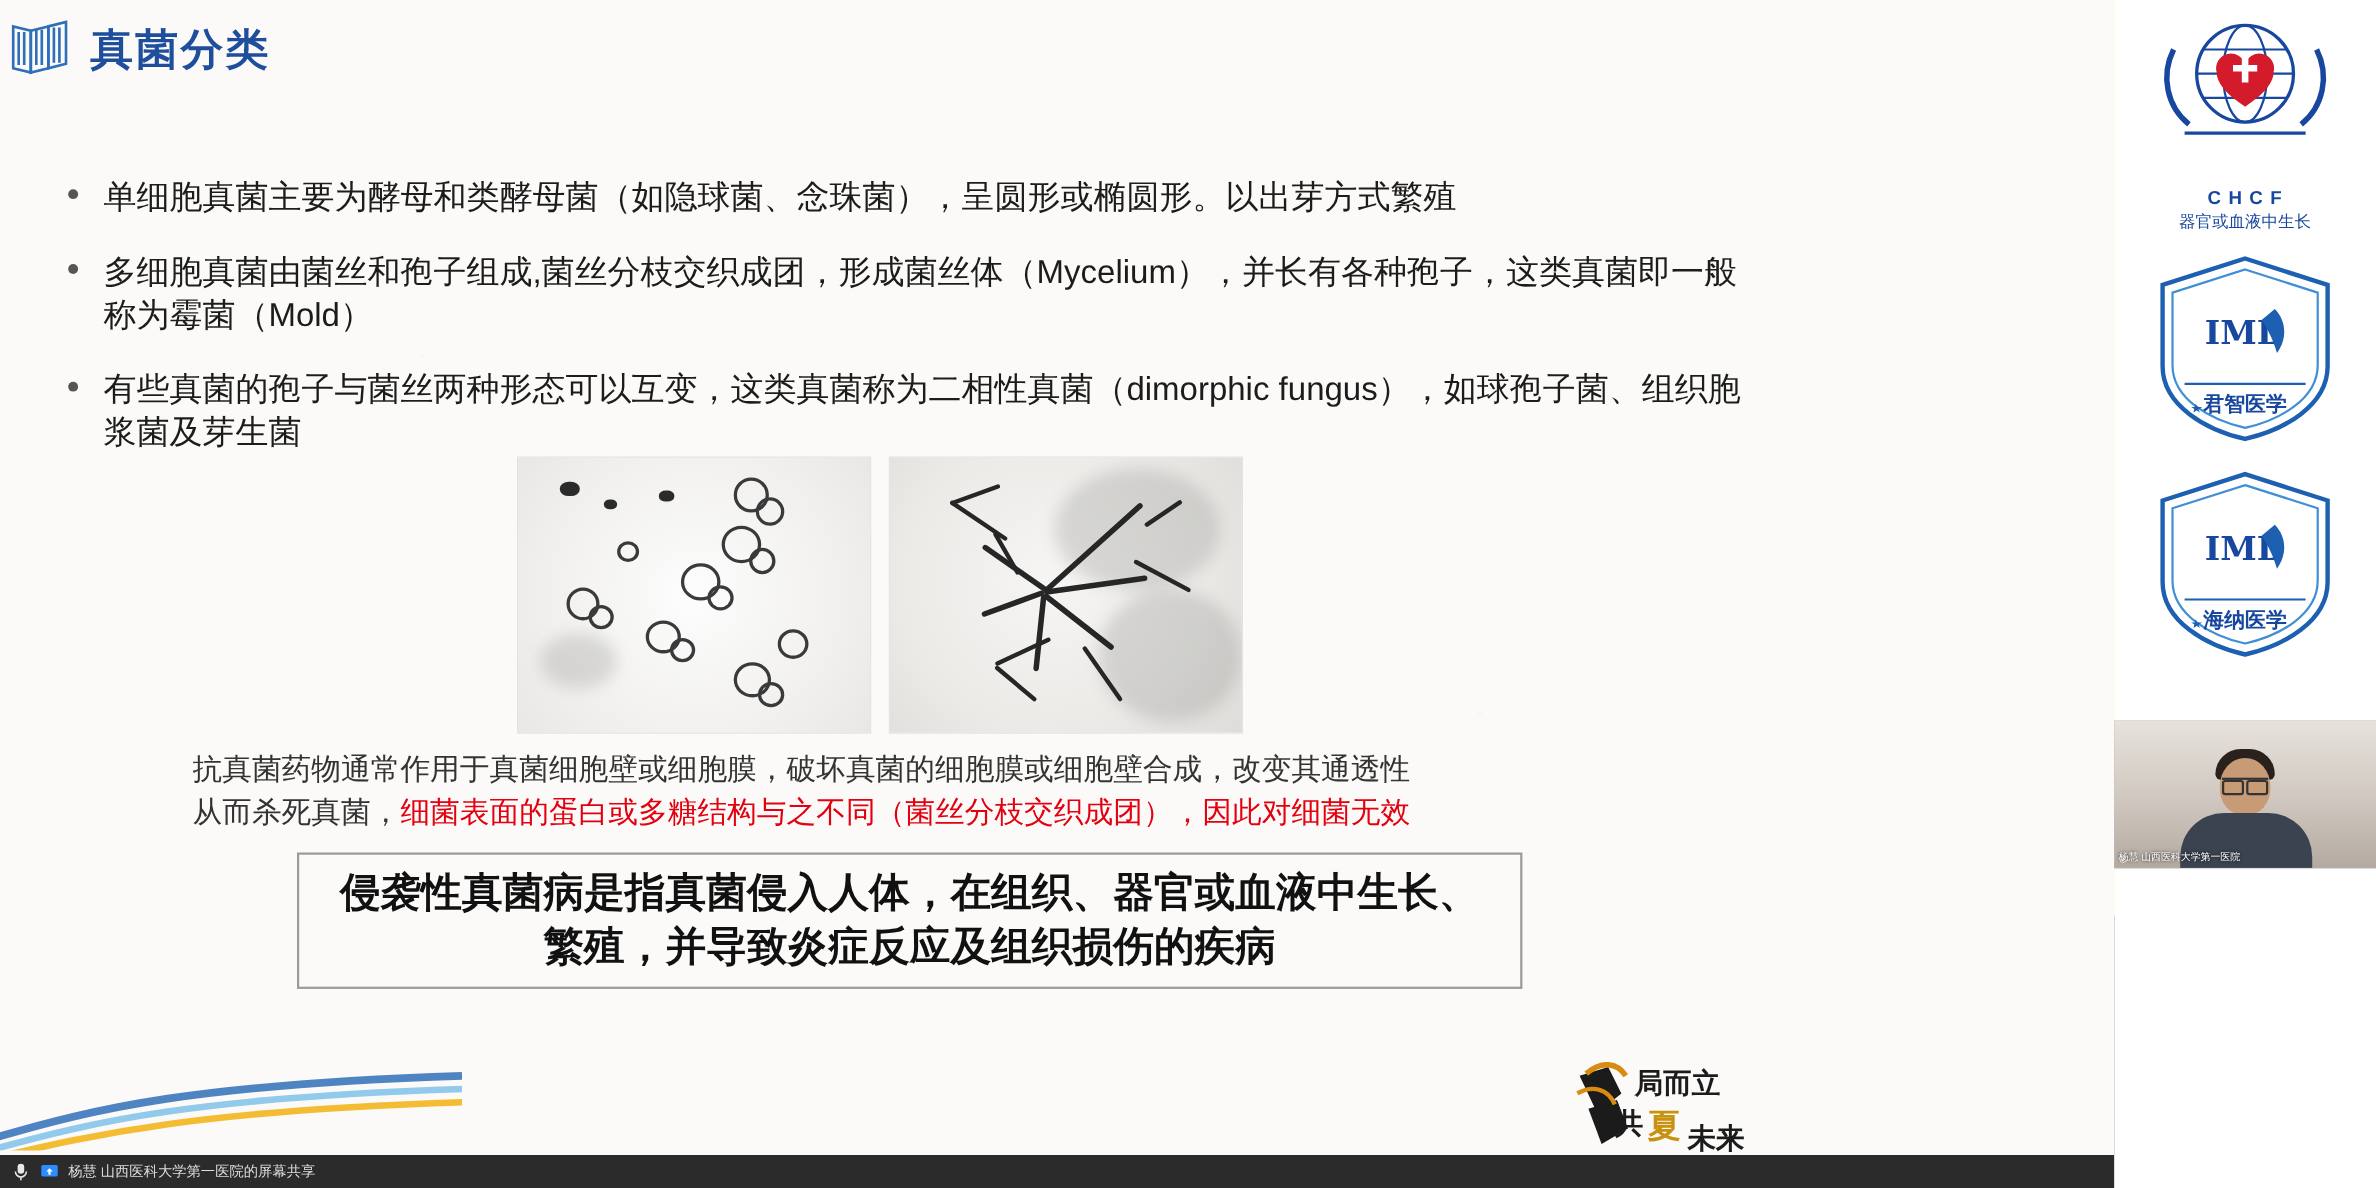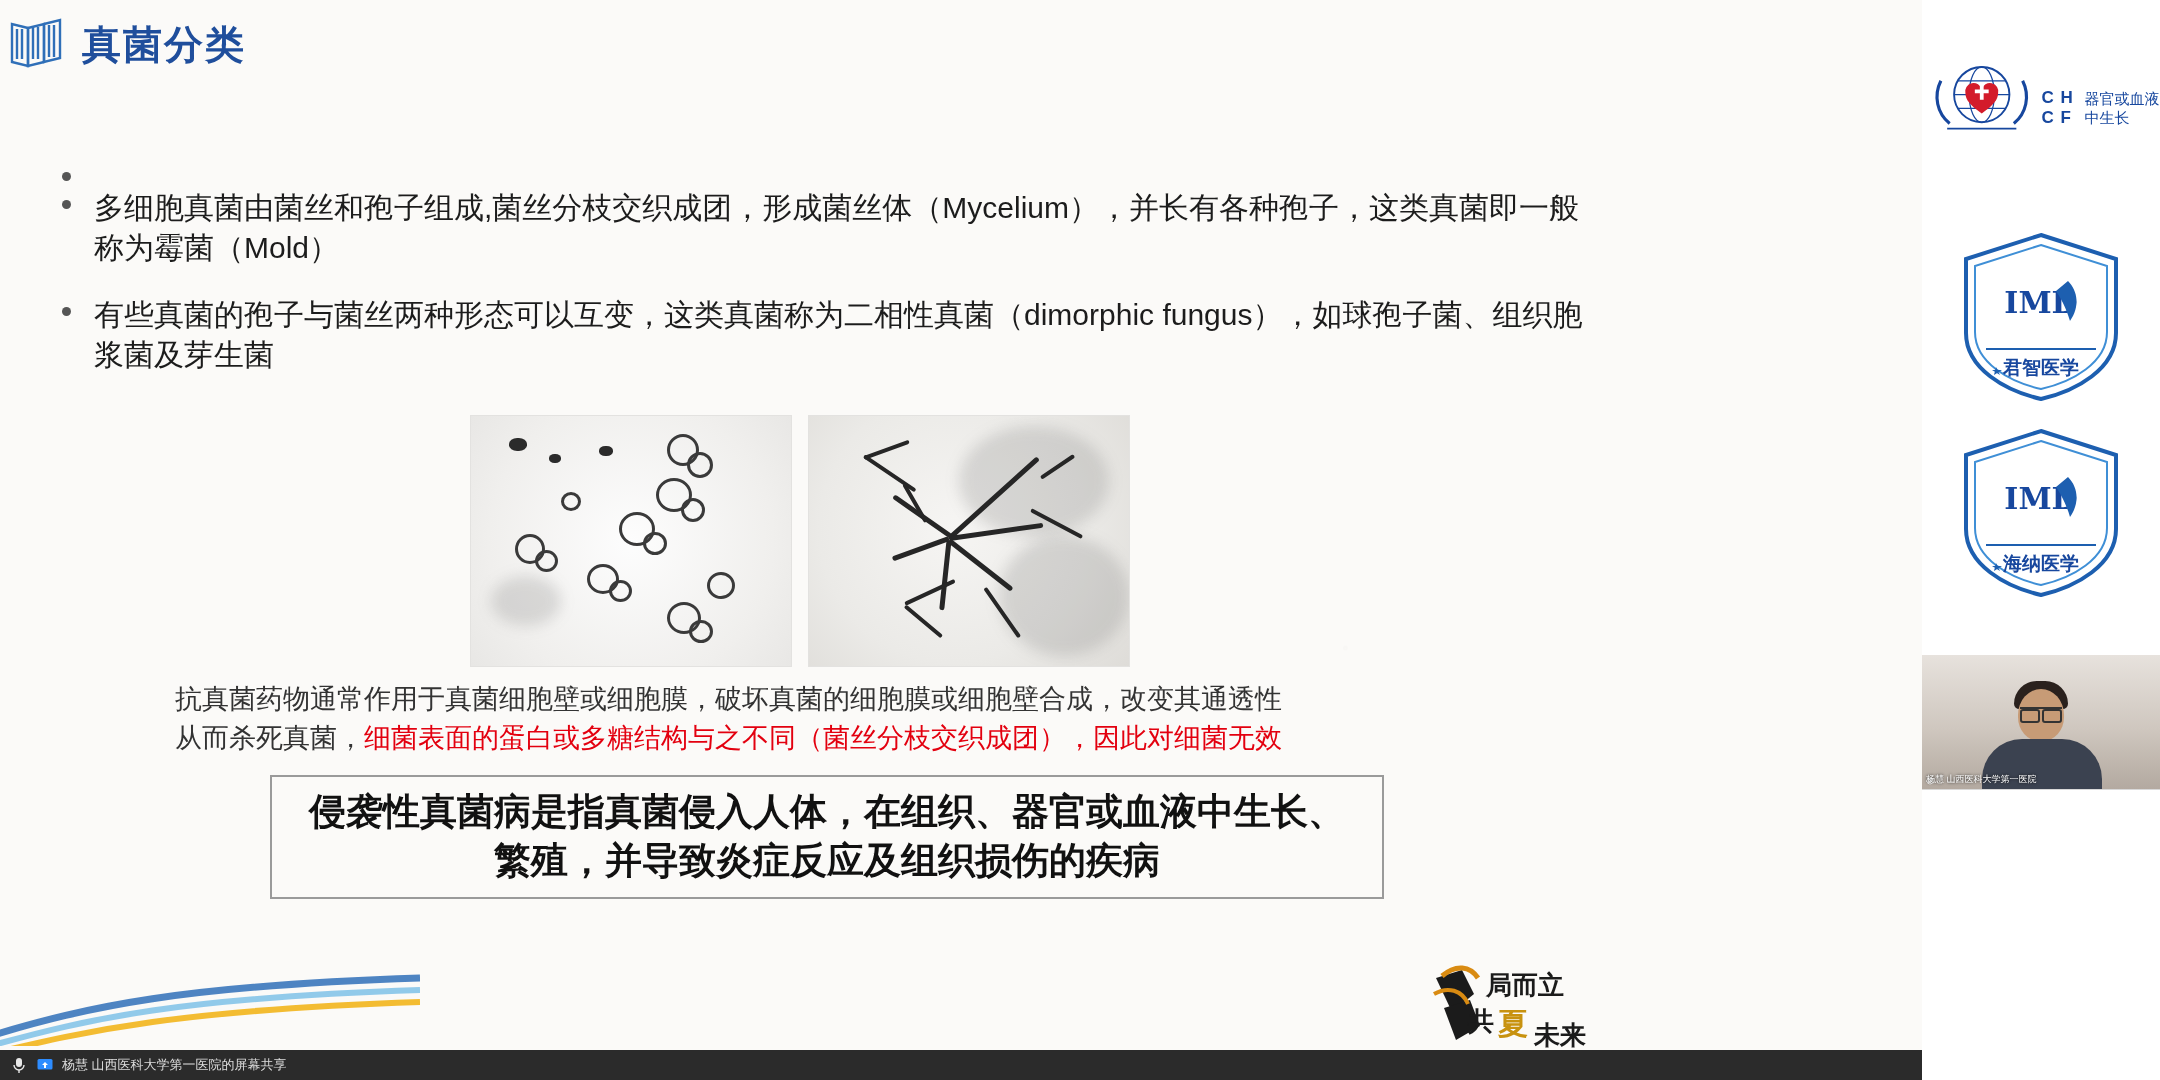--- a/index.html
+++ b/index.html
@@ -61,21 +61,21 @@
   .logo-bottom{position:absolute;right:200px;bottom:10px;width:300px;height:110px;}
 
   
   .taskbar{position:absolute;left:0;bottom:0;width:1922px;height:30px;background:#2b2b2b;
     display:flex;align-items:center;gap:8px;padding:0 10px;box-sizing:border-box;}
   .tb-icon{width:18px;height:18px;display:inline-block;}
   .tb-text{color:#ddd;font-size:13px;white-space:nowrap;}
 
   
   .rail{position:absolute;left:1922px;top:0;width:238px;height:1080px;background:#ffffff;}
-  .logo-box{width:238px;display:flex;align-items:center;justify-content:center;flex-direction:row;}
+  .logo-box{width:238px;display:flex;align-items:center;justify-content:center;flex-direction:column;}
   .logo1{height:215px;}
   .logo2{height:190px;}
   .logo3{height:190px;}
   .logo-cap{font-size:17px;color:#17479e;font-weight:bold;letter-spacing:1px;}
   .logo-sub{font-size:15px;color:#17479e;margin-top:2px;}
 
   .video{position:absolute;left:1922px;top:655px;width:238px;height:134px;background:#b9b2ac;overflow:hidden;}
   .video .wall{position:absolute;inset:0;background:linear-gradient(180deg,#e7e2dd 0%,#cfc7bf 55%,#b3a9a0 100%);}
   .video .person-head{position:absolute;left:96px;top:34px;width:46px;height:52px;border-radius:50% 50% 46% 46%;background:#c79b76;}
   .video .hair{position:absolute;left:92px;top:26px;width:54px;height:28px;border-radius:26px 26px 6px 6px;background:#2a211d;}
@@ -102,20 +102,21 @@
         <path d="M36 10 L36 48 L52 44 L52 6 Z"></path>
         <path d="M9 15 L9 45 M14 15 L14 45 M25 13 L25 45 M30 13 L30 45 M41 11 L41 43 M46 11 L46 43"></path>
       </g>
     </svg>
 
     <div class="slide-title">真菌分类</div>
 
     <div class="bullets">
       <div class="bullet">
         <span class="dot"></span>
+        <span>单细胞真菌主要为酵母和类酵母菌（如隐球菌、念珠菌），呈圆形或椭圆形。以出芽方式繁殖</span>
       </div>
       <div class="bullet">
         <span class="dot"></span>
         <span>多细胞真菌由菌丝和孢子组成,菌丝分枝交织成团，形成菌丝体（Mycelium），并长有各种孢子，这类真菌即一般称为霉菌（Mold）</span>
       </div>
       <div class="bullet">
         <span class="dot"></span>
         <span>有些真菌的孢子与菌丝两种形态可以互变，这类真菌称为二相性真菌（dimorphic fungus），如球孢子菌、组织胞浆菌及芽生菌</span>
       </div>
     </div>

